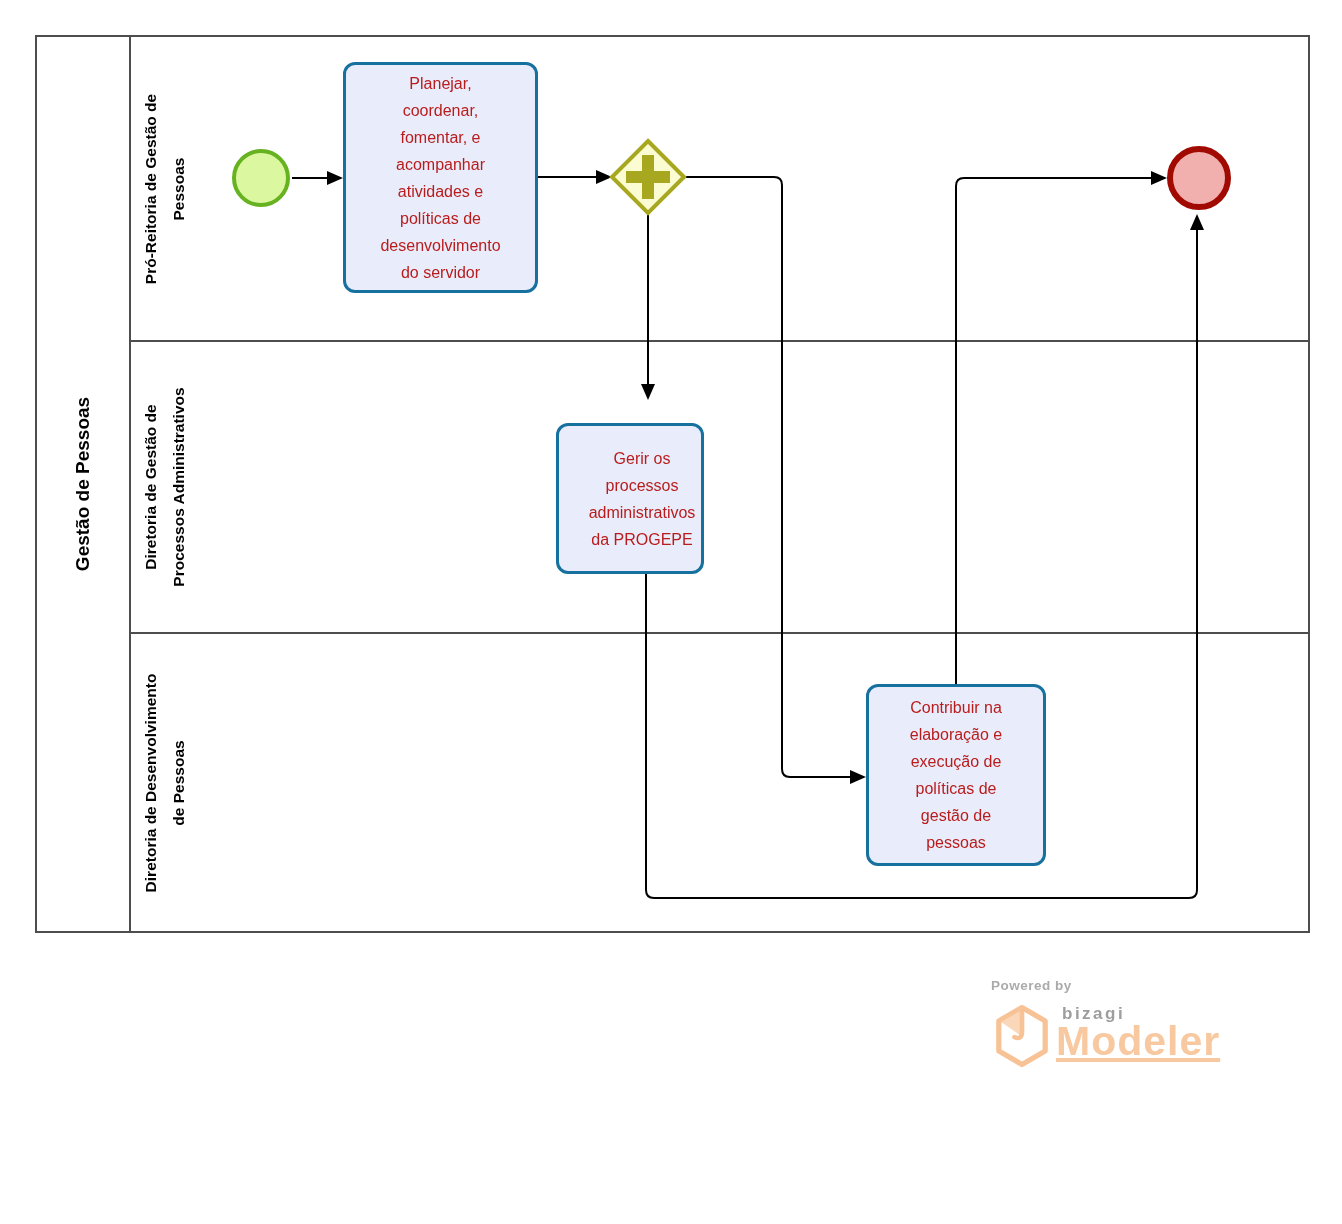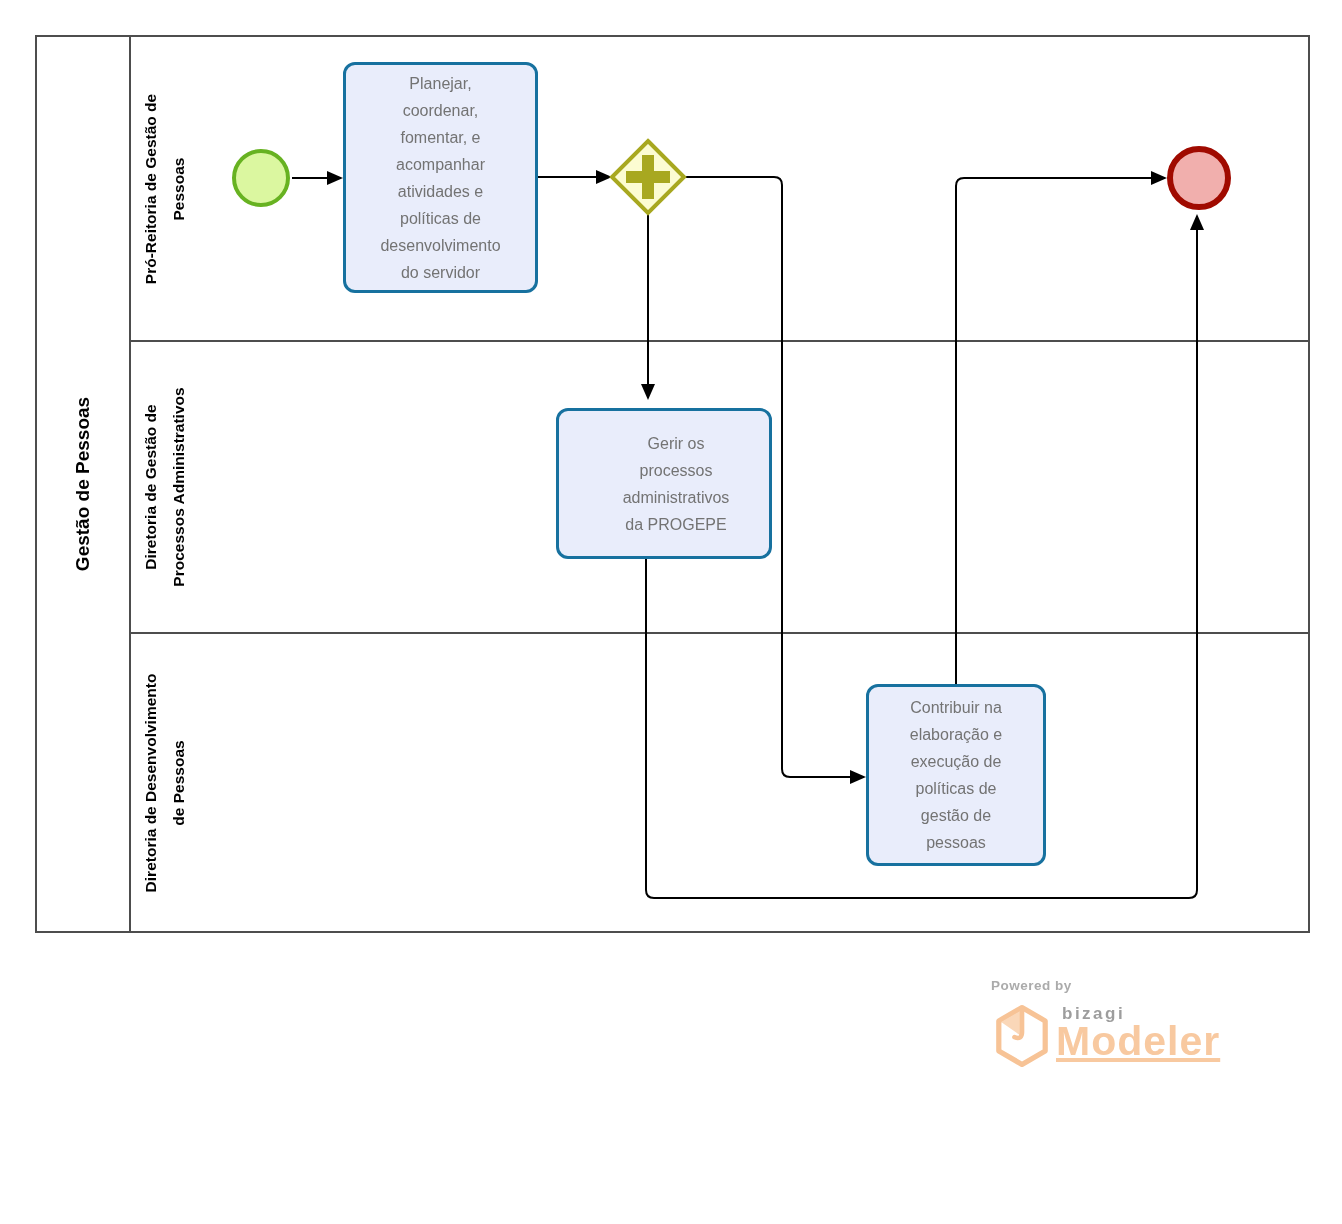--- a/index.html
+++ b/index.html
@@ -34,25 +34,25 @@
     text-align:center;font-size:15.5px;font-weight:bold;color:#000;
     line-height:1.8;white-space:pre-line;
   }
   
   .event{position:absolute;border-radius:50%;box-sizing:border-box;}
   .start-event{left:232px;top:149px;width:58px;height:58px;border:4px solid #67B221;background:#DBF7A0;}
   .end-event{left:1167px;top:146px;width:64px;height:64px;border:6px solid #A00A00;background:#F1AFAD;}
   .task{
     position:absolute;box-sizing:border-box;border:3px solid #17719F;background:#E9EDFB;
     border-radius:12px;display:flex;align-items:center;justify-content:center;
-    text-align:center;font-size:16px;line-height:27px;color:#737373;
+    text-align:center;font-size:16px;line-height:27px;color:#b91c1c;
     white-space:pre-line;padding:4px;
   }
   .task-1{left:343px;top:62px;width:195px;height:231px;}
-  .task-2{left:556px;top:408px;width:216px;height:151px;padding-left:28px;}
+  .task-2{left:556px;top:423px;width:148px;height:151px;padding-left:28px;}
   .task-3{left:866px;top:684px;width:180px;height:182px;text-align:center;}
   .gateway{position:absolute;left:609px;top:138px;width:78px;height:78px;}
   .flows{position:absolute;left:0;top:0;pointer-events:none;}
   
   .powered-by{
     position:absolute;left:991px;top:978px;font-size:13.5px;font-weight:bold;
     color:#ababab;letter-spacing:.5px;text-align:right;
   }
   .brand-logo{position:absolute;left:993px;top:1004px;}
   .brand-name{

